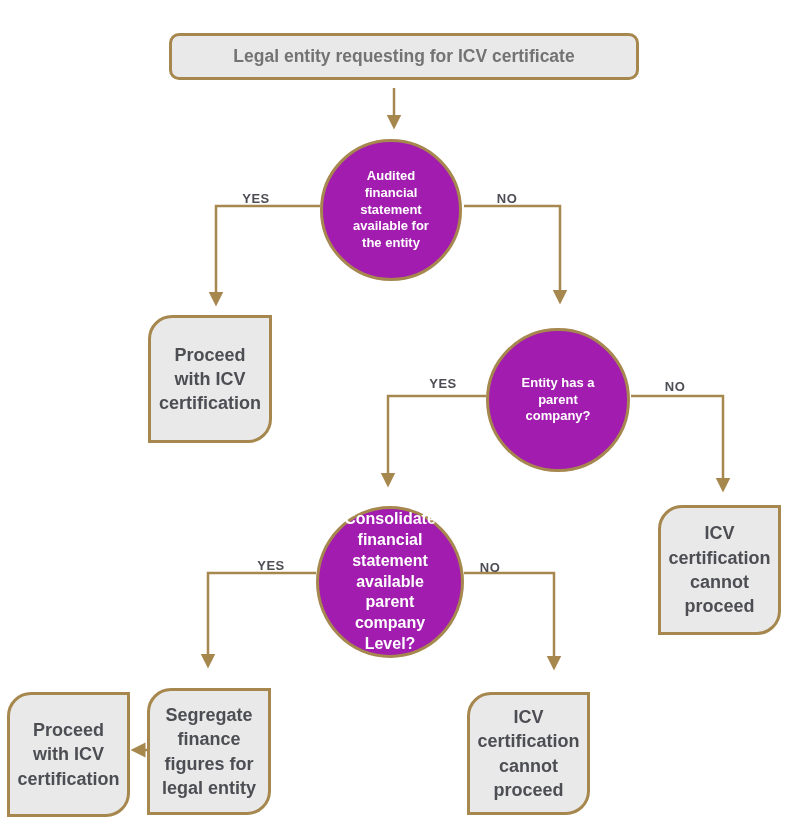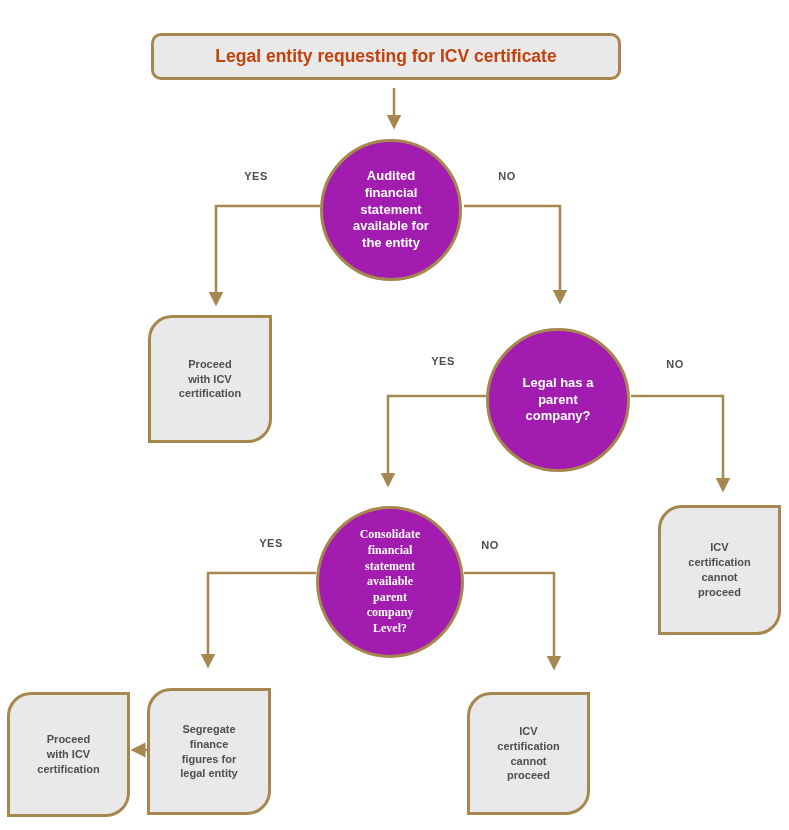--- a/index.html
+++ b/index.html
@@ -20,62 +20,63 @@
   .node {
     position: absolute;
     box-sizing: border-box;
     display: flex;
     align-items: center;
     justify-content: center;
     text-align: center;
     font-weight: bold;
   }
   .start-node {
-    left: 151px; top: 33px;
+    left: 169px; top: 33px;
     width: 470px; height: 47px;
     background: #e9e9e9;
     border: 3px solid #a6874e;
     border-radius: 10px;
-    color: #c2410c;
+    color: #737373;
     font-size: 17.5px;
   }
   .decision {
     background: #a21caf;
     border: 3px solid #a6874e;
     border-radius: 50%;
     color: #ffffff;
     font-size: 13px;
     line-height: 1.3;
     white-space: pre-line;
   }
   .decision-1 { left: 320px; top: 139px; width: 142px; height: 142px; }
   .decision-2 { left: 486px; top: 328px; width: 144px; height: 144px; }
-  .decision-3 { left: 316px; top: 506px; width: 148px; height: 152px; font-size: 12px; font-family: Liberation Serif, serif; }
+  .decision-3 { left: 316px; top: 506px; width: 148px; height: 152px; font-size: 16px; }
   .outcome {
     background: #e9e9e9;
     border: 3px solid #a6874e;
     border-radius: 24px 0 24px 0;
     color: #4d4e53;
-    font-size: 11px;
+    font-size: 18px;
     line-height: 1.35;
     white-space: pre-line;
   }
   .outcome-proceed-1   { left: 148px; top: 315px; width: 124px; height: 128px; }
   .outcome-cannot-1    { left: 658px; top: 505px; width: 123px; height: 130px; }
   .outcome-cannot-2    { left: 467px; top: 692px; width: 123px; height: 123px; }
   .outcome-segregate   { left: 147px; top: 688px; width: 124px; height: 127px; }
   .outcome-proceed-2   { left: 7px;   top: 692px; width: 123px; height: 125px; }
   .edge-label {
     position: absolute;
     width: 70px;
     text-align: center;
     font-weight: bold;
-    font-size: 11px;
+    font-size: 13px;
     letter-spacing: 0.5px;
     color: #4d4e55;
+    margin-top: 21px;
   }
   .lbl-yes-1 { left: 221px; top: 170px; }
   .lbl-no-1  { left: 472px; top: 170px; }
   .lbl-yes-2 { left: 408px; top: 355px; }
   .lbl-no-2  { left: 640px; top: 358px; }
   .lbl-yes-3 { left: 236px; top: 537px; }
   .lbl-no-3  { left: 455px; top: 539px; }
 </style>
 </head>
 <body>
@@ -101,21 +102,21 @@
   </svg>
 
   <div class="node start-node">Legal entity requesting for ICV certificate</div>
 
   <div class="node decision decision-1">Audited
 financial
 statement
 available for
 the entity</div>
 
-  <div class="node decision decision-2">Legal has a
+  <div class="node decision decision-2">Entity has a
 parent
 company?</div>
 
   <div class="node decision decision-3">Consolidate
 financial
 statement
 available
 parent
 company
 Level?</div>

